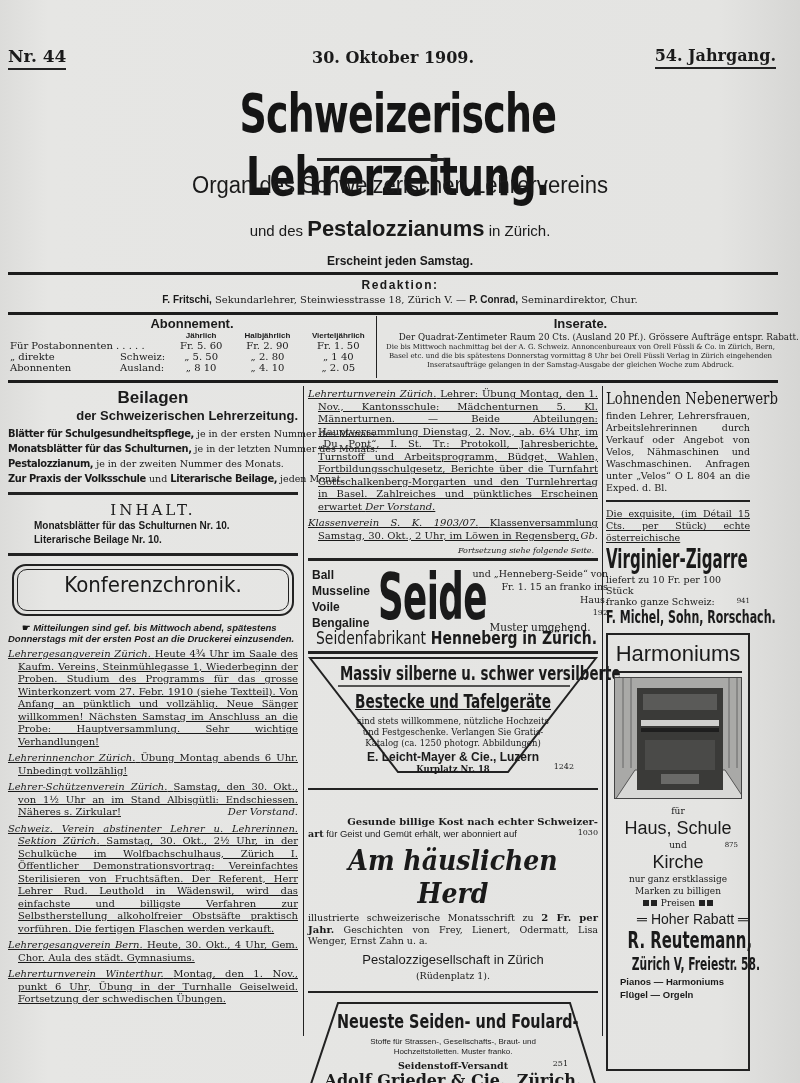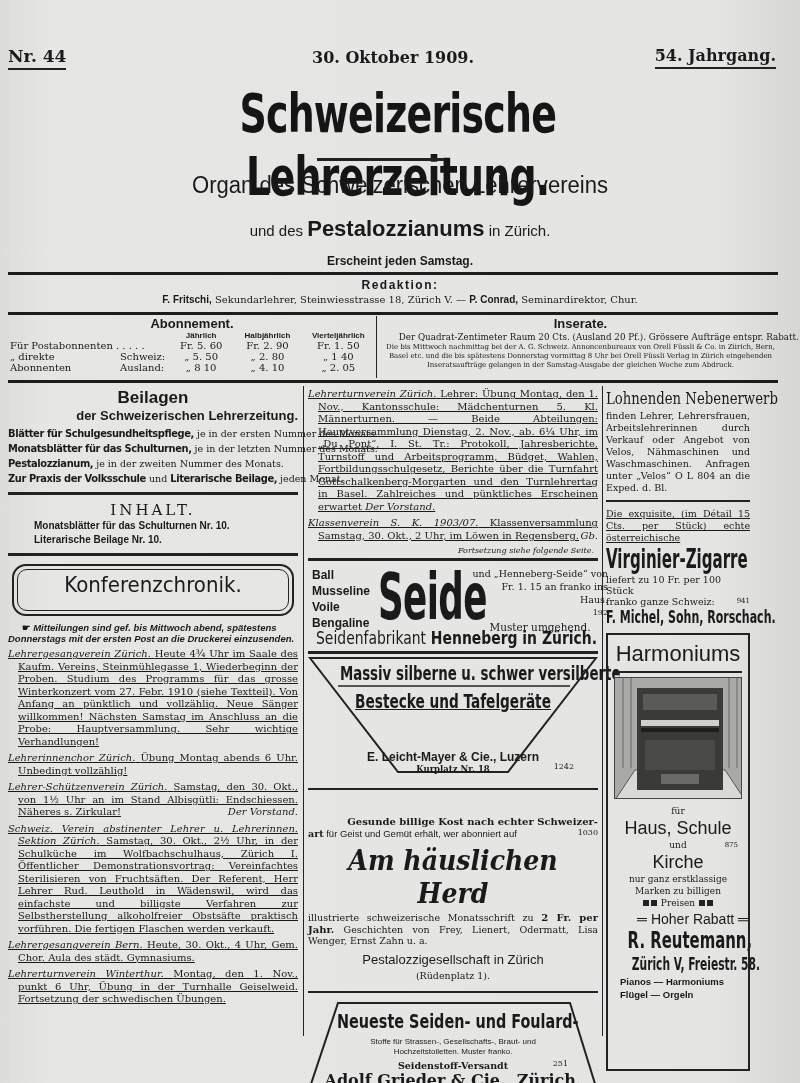--- a/index.html
+++ b/index.html
@@ -251,20 +251,21 @@
     </div>
     <div style="height:3px; background:#222"></div>
 
     <div class="silver-ad">
       <svg width="290" height="118">
         <polygon points="2,2 288,2 200,116 90,116" fill="none" stroke="#222" stroke-width="2"></polygon>
         <line x1="30" y1="30" x2="262" y2="30" stroke="#222" stroke-width="1.5"></line>
       </svg>
       <div class="silver-l1">Massiv silberne u. schwer versilberte</div>
       <div class="silver-l2">Bestecke und Tafelgeräte</div>
+      <div class="silver-l3">sind stets willkommene, nützliche Hochzeits und Festgeschenke. Verlangen Sie Gratis-Katalog (ca. 1250 photogr. Abbildungen)</div>
       <div class="silver-l4">E. Leicht-Mayer &amp; Cie., Luzern</div>
       <div class="silver-l5">Kurplatz Nr. 18</div>
       <div class="silver-code">1242</div>
     </div>
     <div style="height:2px; background:#222; margin-top:14px"></div>
 
     <div class="herd-ad">
       <div class="herd-l1">Gesunde billige Kost nach echter Schweizer-</div>
       <div class="herd-l2"><b>art</b> <span>für Geist und Gemüt erhält, wer abonniert auf</span><span class="code">1030</span></div>
       <div class="herd-title">Am häuslichen Herd</div>

